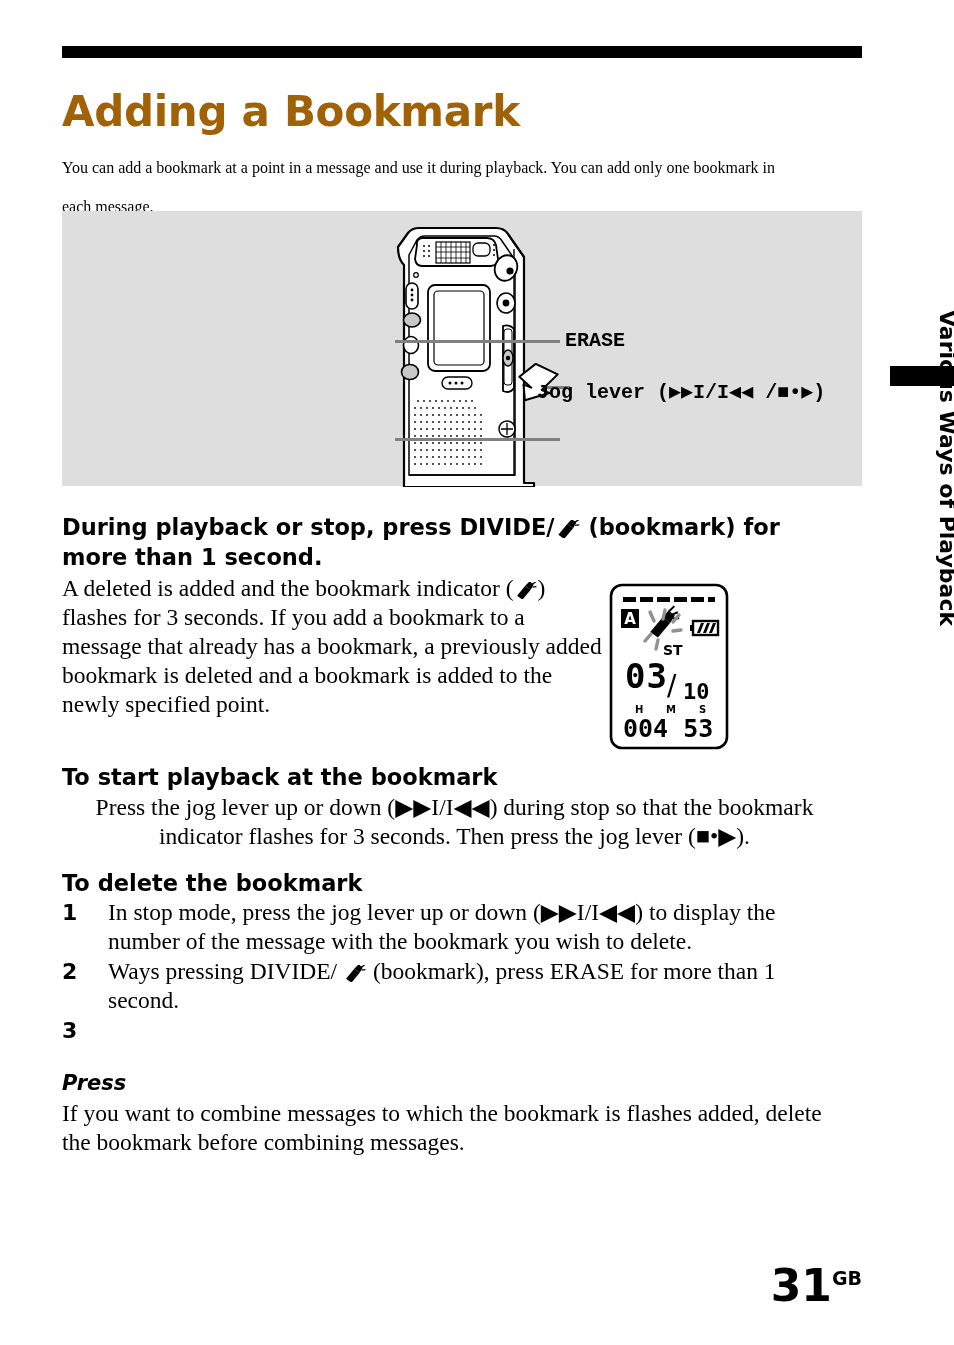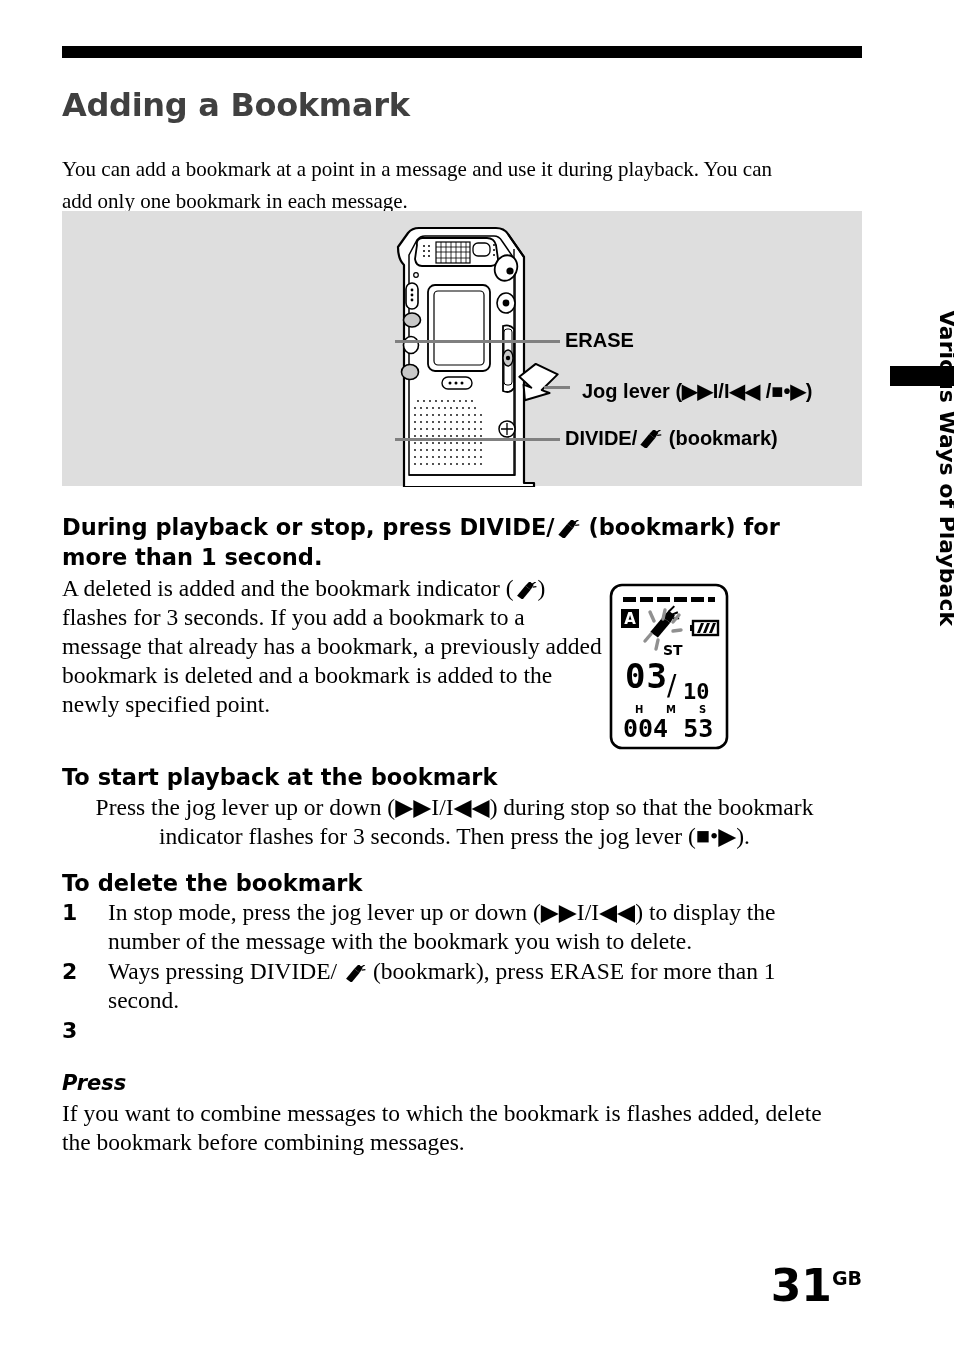--- a/index.html
+++ b/index.html
@@ -27,34 +27,34 @@
   }
 
   
   .page-title {
     position: absolute;
     left: 62px;
     top: 58px;
     width: 800px;
     font-family: "DejaVu Sans", sans-serif;
     font-weight: bold;
-    font-size: 32px;
+    font-size: 42px;
     letter-spacing: -0.3px;
     line-height: 52px;
-    color: #404040;
+    color: #a16207;
   }
 
   
   .intro {
     position: absolute;
     left: 62px;
     top: 132px;
     width: 740px;
-    font-size: 21px;
-    line-height: 32px;
+    font-size: 16px;
+    line-height: 39px;
   }
 
   
   .illus-panel {
     position: absolute;
     left: 62px;
     top: 211px;
     width: 800px;
     height: 275px;
     background: #dedede;
@@ -68,28 +68,28 @@
   }
   .device-wrap svg { display: block; }
 
   .callouts {
     position: absolute;
     left: 0; top: 0;
     width: 800px; height: 275px;
   }
   .callout-label {
     position: absolute;
-    font-family: Liberation Sans, sans-serif;
+    font-family: Liberation Mono, monospace;
     font-weight: bold;
     font-size: 20px;
     white-space: nowrap;
     color: #000;
   }
   .co-erase   { left: 503px; top: 118px; }
-  .co-jog     { left: 520px; top: 168px; text-align: right; }
+  .co-jog     { left: 475px; top: 168px; text-align: right; }
   .co-divide  { left: 503px; top: 216px; }
 
   .leader {
     position: absolute;
     height: 3px;
     background: #808080;
   }
   .ld-erase  { left: 333px; top: 129px; width: 165px; }
   .ld-divide { left: 333px; top: 227px; width: 165px; }
 
@@ -464,29 +464,20 @@
       </svg>
       <svg width="26" height="6" viewBox="0 0 26 6" style="position:absolute;left:30px;top:22px;" xmlns="http://www.w3.org/2000/svg">
         <rect x="0" y="1" width="26" height="3" fill="#808080"></rect>
       </svg>
     </div>
 
     <div class="callout-label co-erase">ERASE</div>
 
     <div class="callout-label co-jog">Jog lever (▶▶I/I◀◀ /■•▶)</div>
 
-    <div class="callout-label co-divide">
-      <span>DIVIDE/</span><span class="bm-icon"><svg width="26" height="18" viewBox="0 0 26 18" xmlns="http://www.w3.org/2000/svg">
-            <g transform="rotate(-20 13 9)">
-              <path d="M2 11 L14 4 L18 10 L6 17 Z" fill="#000000"></path>
-              <path d="M14 4 L20 1 L23 6 L18 10 Z" fill="#000000"></path>
-              <path d="M20 2 L25 0 M21 5 L26 4 M21 8 L25 9" stroke="#000000" stroke-width="1.4"></path>
-            </g>
-          </svg></span> <span>(bookmark)</span>
-    </div>
   </div>
 </div>
 
 <div class="step-head">
   <span>During playback or stop, press DIVIDE/</span><span class="bm-icon"><svg width="26" height="18" viewBox="0 0 26 18" xmlns="http://www.w3.org/2000/svg">
         <g transform="rotate(-20 13 9)">
           <path d="M2 11 L14 4 L18 10 L6 17 Z" fill="#000000"></path>
           <path d="M14 4 L20 1 L23 6 L18 10 Z" fill="#000000"></path>
           <path d="M20 2 L25 0 M21 5 L26 4 M21 8 L25 9" stroke="#000000" stroke-width="1.4"></path>
         </g>

